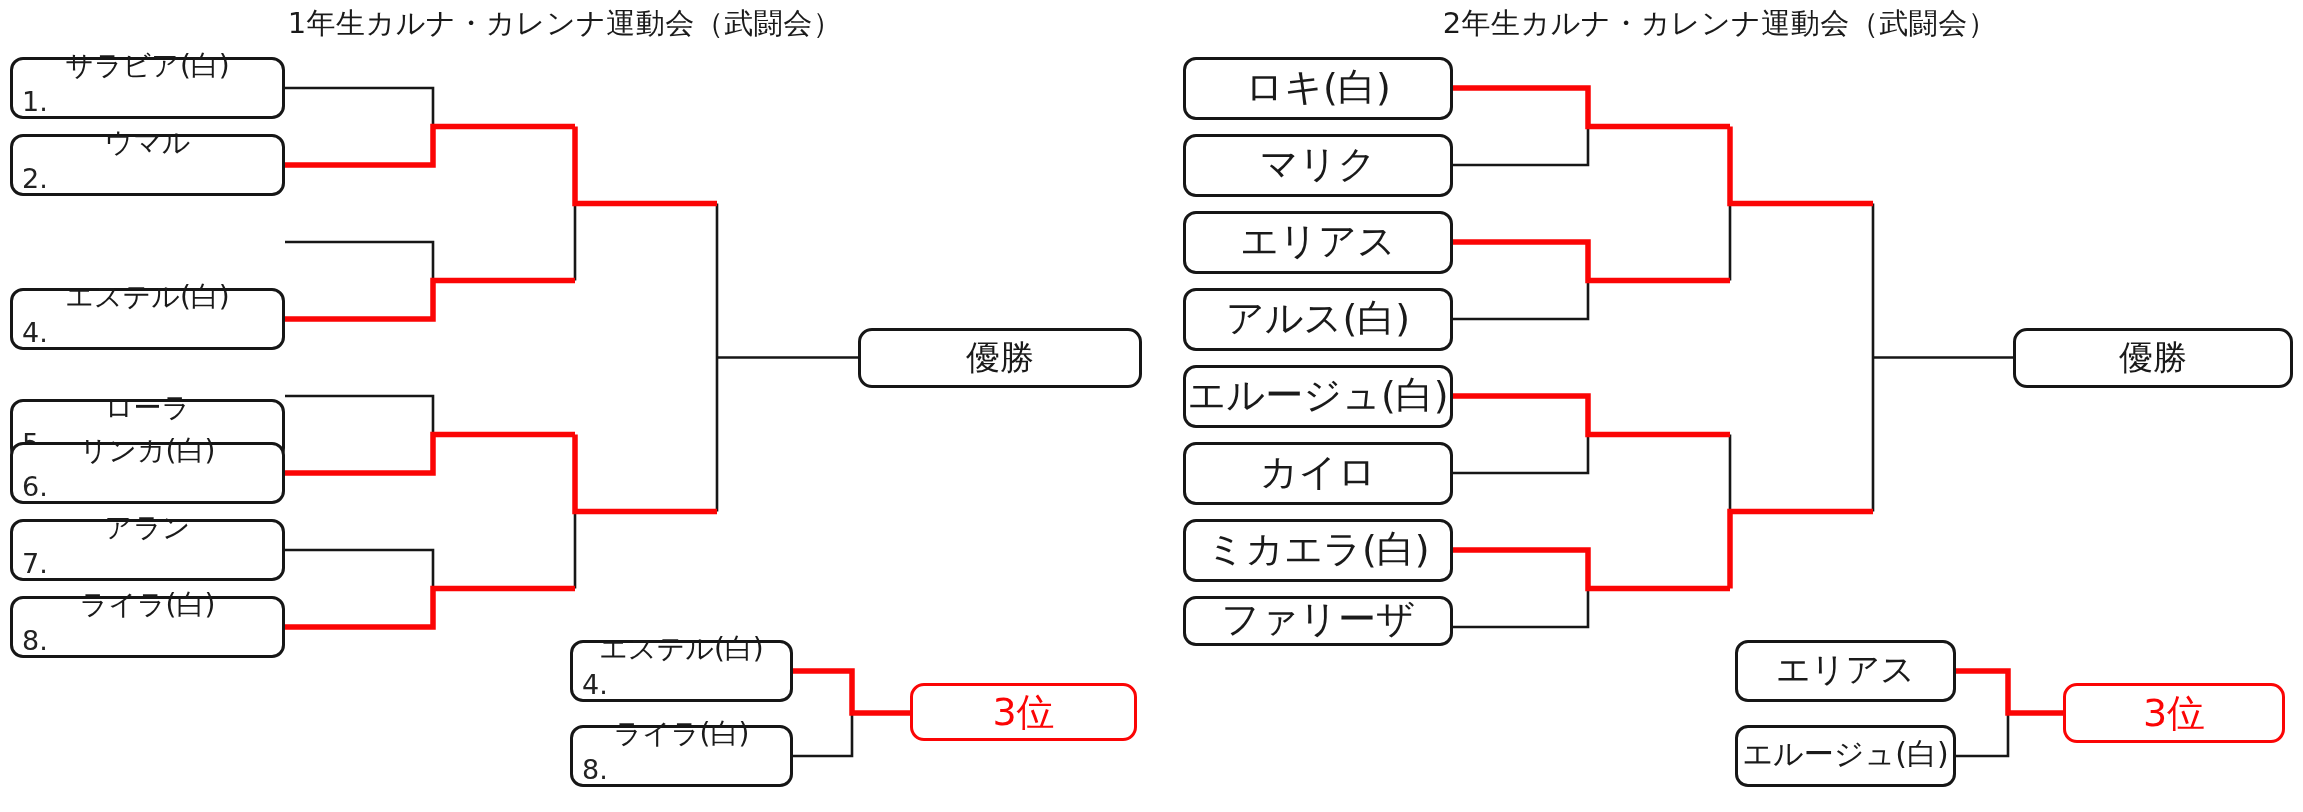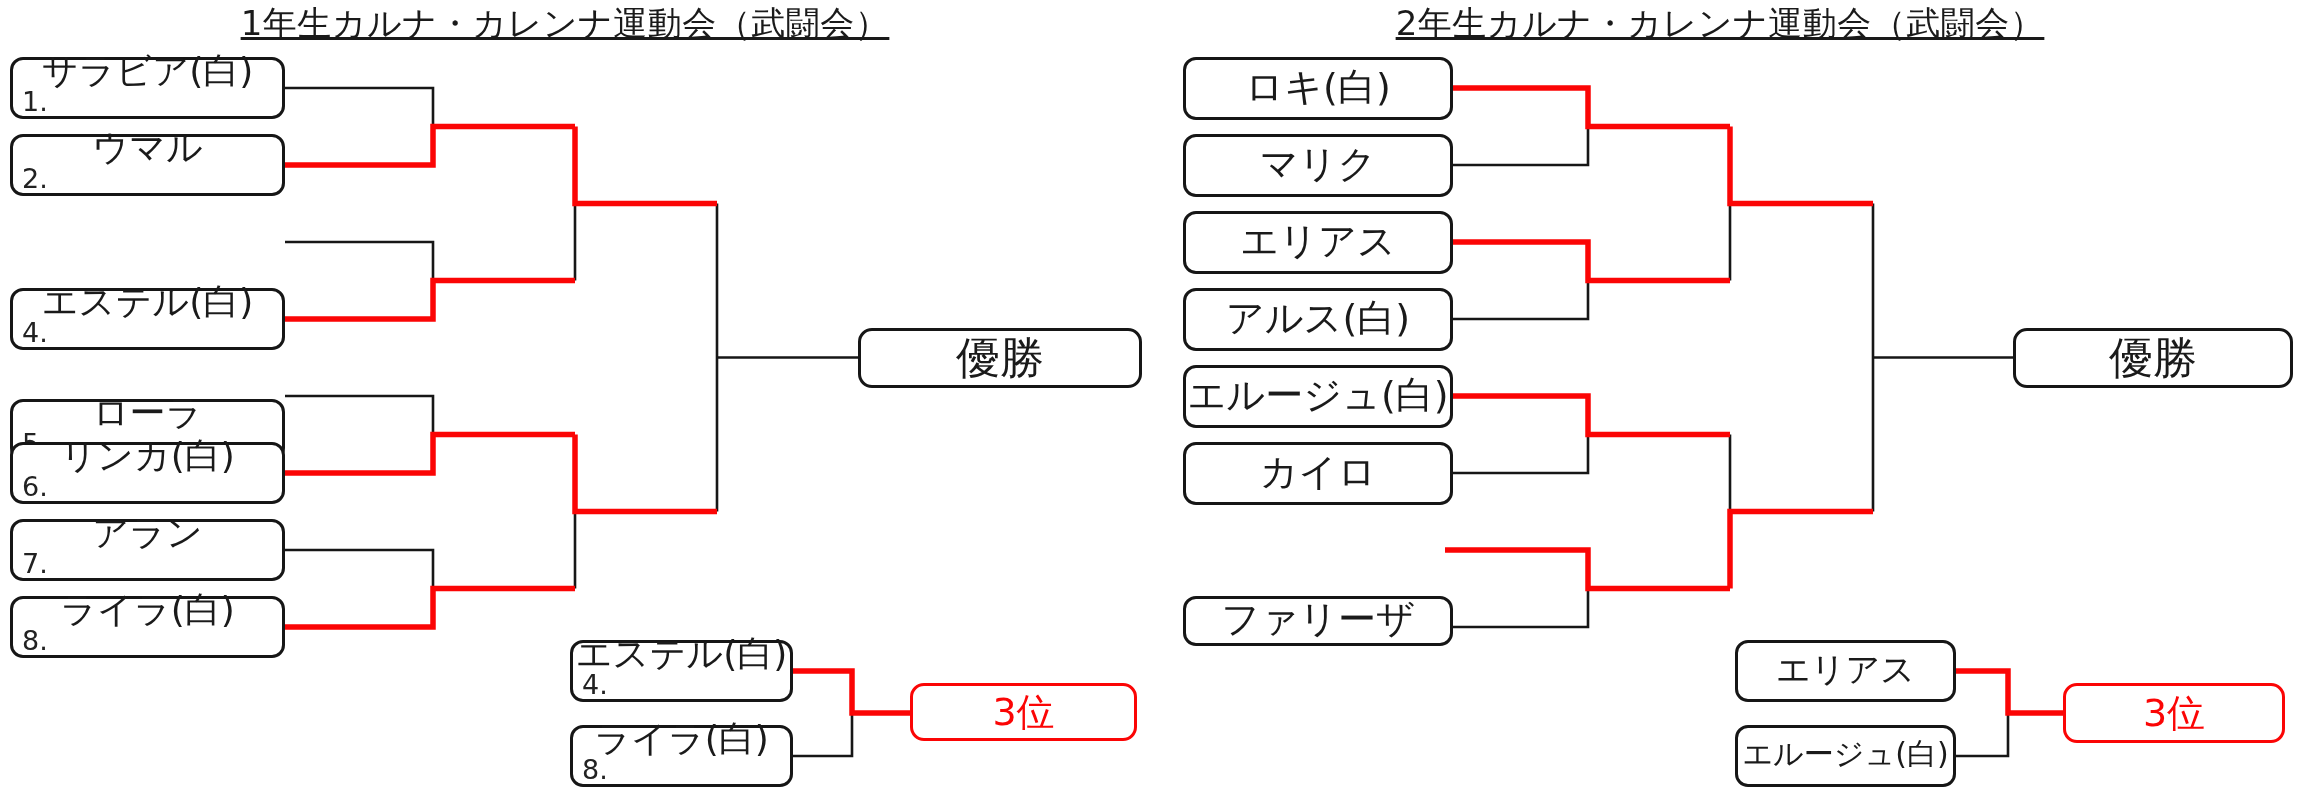--- a/index.html
+++ b/index.html
@@ -3,42 +3,42 @@
 <meta charset="utf-8">
 <style>
   html,body{margin:0;padding:0;background:#fff;}
   #stage{
     position:relative;width:2303px;height:812px;background:#ffffff;overflow:hidden;
     font-family:"DejaVu Sans","Liberation Sans",sans-serif;color:#1a1a1a;
   }
   #wires{position:absolute;left:0;top:0;width:2303px;height:812px;}
   .title{
     position:absolute;top:0;height:46px;line-height:46px;text-align:center;
-    font-size:34px;letter-spacing:0.5px;white-space:nowrap;text-decoration:underline;
+    font-size:29px;letter-spacing:0.5px;white-space:nowrap;
   }
   .pbox{
     position:absolute;background:#fff;border:3px solid #161616;border-radius:13px;
     box-sizing:border-box;
   }
   .pbox .pname{
     position:absolute;top:-9px;left:0;width:100%;text-align:center;
-    font-size:36px;line-height:1.1;white-space:nowrap;
+    font-size:28px;line-height:1.1;white-space:nowrap;
   }
   .pbox .pseed{
     position:absolute;left:9px;bottom:1px;font-size:27px;line-height:1;color:#222;
   }
   .bigbox{
     position:absolute;background:#fff;border:3px solid #161616;border-radius:13px;
     box-sizing:border-box;display:flex;align-items:center;justify-content:center;margin-left:8px;
   }
   .bigbox .bname{font-size:38px;line-height:1;white-space:nowrap;transform:translateY(-2px);}
   .champ{
     position:absolute;background:#fff;border:3px solid #161616;border-radius:14px;
     box-sizing:border-box;display:flex;align-items:center;justify-content:center;
-    font-size:44px;
+    font-size:34px;
   }
   .podium{
     position:absolute;background:#fff;border:3px solid #fb0505;border-radius:14px;
     box-sizing:border-box;display:flex;align-items:center;justify-content:center;
     font-size:38px;color:#fb0505;
   }
   .tpname{font-size:31px;}
 </style>
 </head>
 <body>
@@ -147,20 +147,23 @@
   </div>
   <div class="bigbox" style="left:1175px;top:288px;width:270px;height:63px;">
     <span class="bname">アルス(白)</span>
   </div>
   <div class="bigbox" style="left:1175px;top:365px;width:270px;height:63px;">
     <span class="bname">エルージュ(白)</span>
   </div>
   <div class="bigbox" style="left:1175px;top:442px;width:270px;height:63px;">
     <span class="bname">カイロ</span>
   </div>
+  <div class="bigbox" style="left:1175px;top:519px;width:270px;height:63px;">
+    <span class="bname">ミカエラ(白)</span>
+  </div>
   <div class="bigbox" style="left:1175px;top:596px;width:270px;height:50px;">
     <span class="bname">ファリーザ</span>
   </div>
 
   <div class="champ" style="left:2013px;top:328px;width:280px;height:60px;">優勝</div>
 
   <div class="bigbox" style="left:1727px;top:640px;width:221px;height:62px;">
     <span class="bname" style="font-size:34px;">エリアス</span>
   </div>
   <div class="bigbox" style="left:1727px;top:725px;width:221px;height:62px;">

